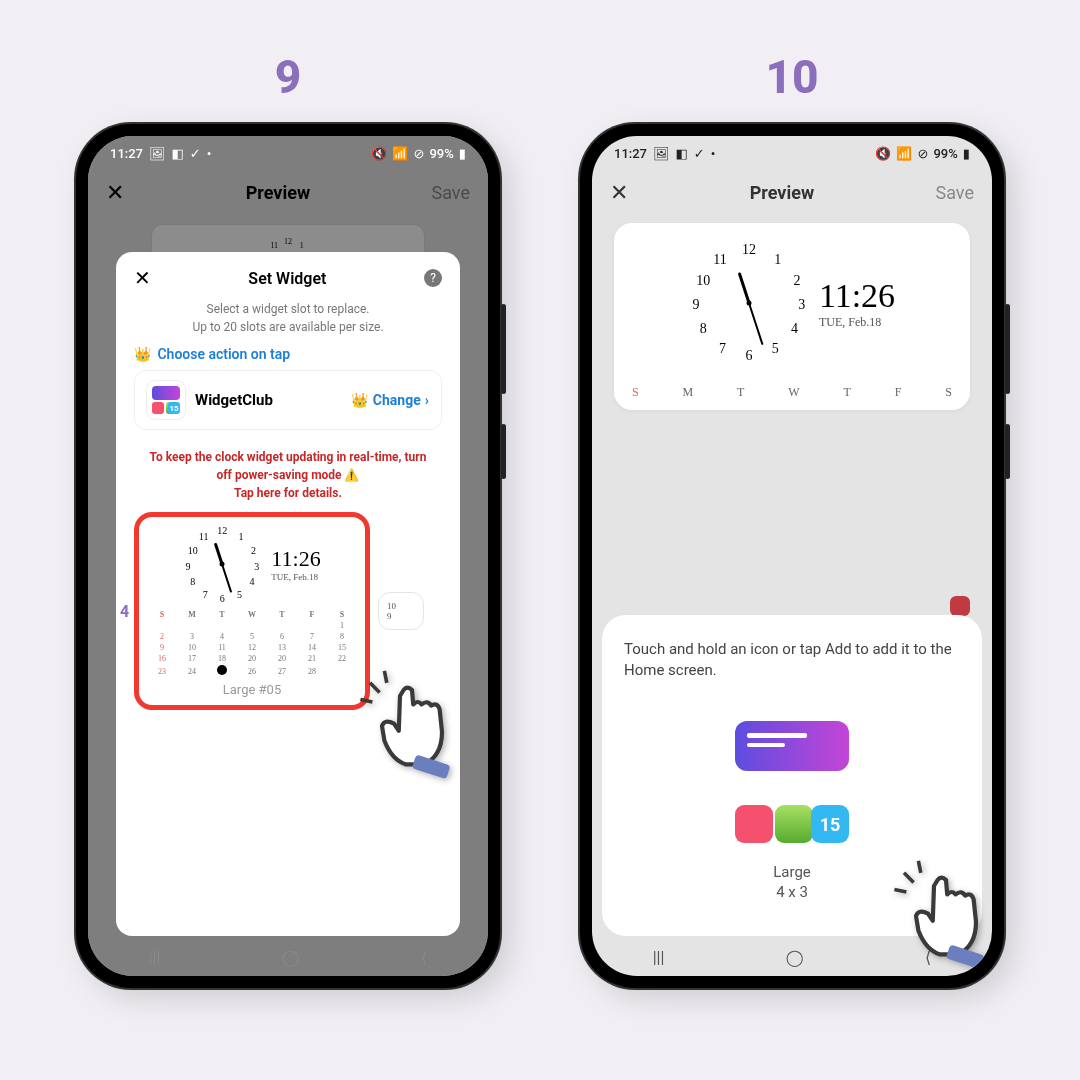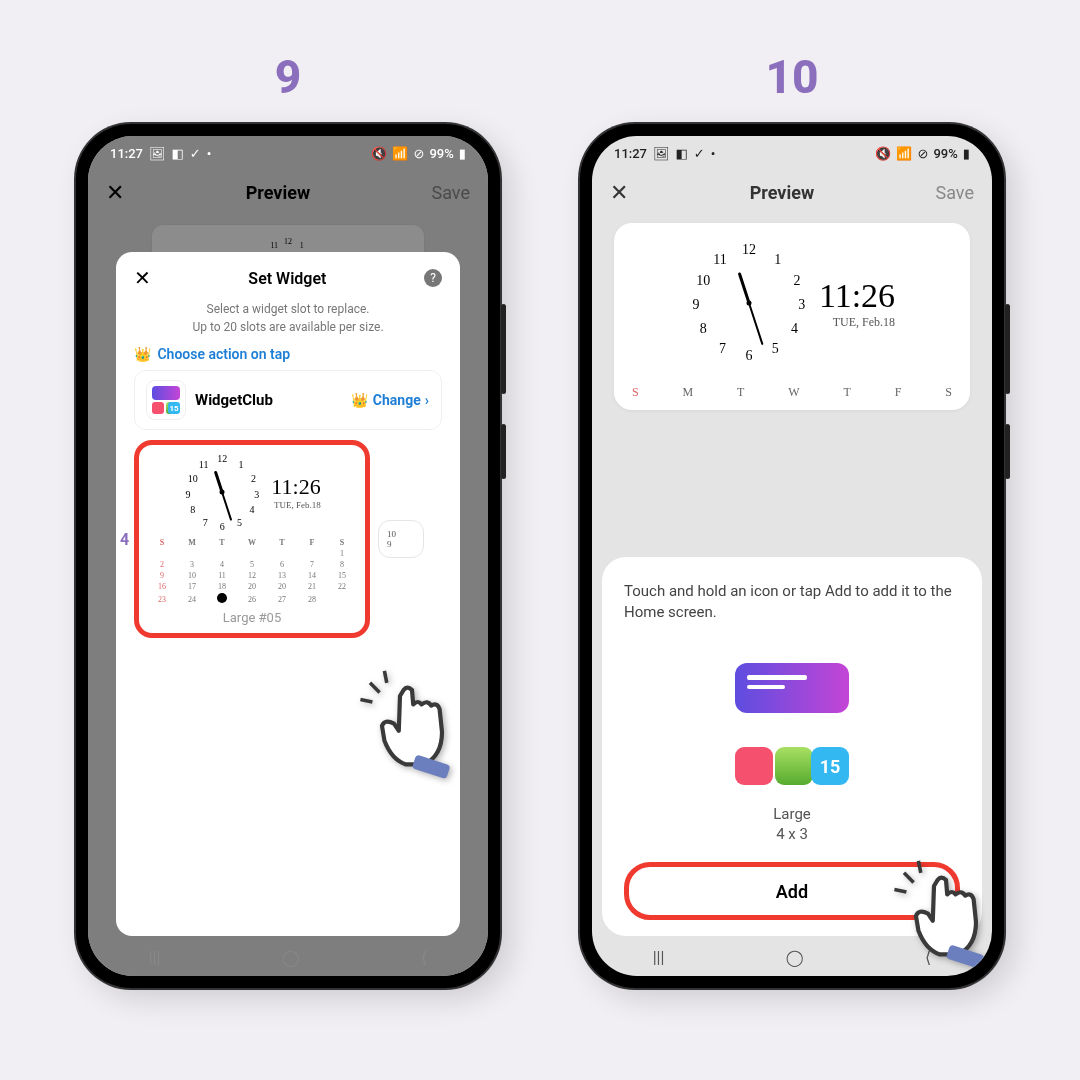--- a/index.html
+++ b/index.html
@@ -54,21 +54,21 @@
   .slot-title{text-align:center;color:#9a9a9a;font-size:13px;margin-top:4px}
 
   .clockbox{display:flex;gap:10px;align-items:center;justify-content:center;font-family:Georgia,serif}
   .analog{position:relative;width:78px;height:78px}
   .analog.num{font-size:10px;font-family:Georgia,serif}
   .analog .n{position:absolute;transform:translate(-50%,-50%)}
   .analog .hand{position:absolute;left:50%;top:50%;background:#000;transform-origin:bottom center;border-radius:2px}
   .analog .hh{width:3px;height:22px;transform:translate(-50%,-100%) rotate(-18deg)}
   .analog .mm{width:2px;height:30px;transform:translate(-50%,-100%) rotate(162deg)}
   .analog .dot{position:absolute;left:50%;top:50%;width:5px;height:5px;background:#000;border-radius:50%;transform:translate(-50%,-50%)}
-  .digital{text-align:right}
+  .digital{text-align:left}
   .digital .t{font-size:22px;font-family:Georgia,serif}
   .digital .d{font-size:9px;color:#555;font-family:Georgia,serif}
 
   .cal-mini{width:100%;border-collapse:collapse;margin-top:6px;font-size:8px;color:#777;font-family:Georgia,serif}
   .cal-mini th,.cal-mini td{text-align:center;padding:1px 0;width:14.28%}
   .cal-mini th:first-child,.cal-mini td:first-child{color:#d66}
   .cal-mini .today{display:inline-block;width:10px;height:10px;background:#000;border-radius:50%}
 
   .set-btn{position:absolute;bottom:45px;left:30px;right:30px;height:46px;background:#b42230;border-radius:10px;color:#fff;display:flex;align-items:center;justify-content:center;gap:6px;font-weight:600}
 
@@ -175,20 +175,25 @@
                 <div class="gi-b gi1"></div>
                 <div class="gi-b gi2"></div>
                 <div class="gi-b gi3">15</div>
             </div>
             <span class="app-name">WidgetClub</span>
             <span class="change">
               <span class="crown">👑</span>
               <span>Change</span>
                 <span>›</span>
             </span>
+          </div>
+          <div class="warn">
+            <span>To keep the clock widget updating in real-time, turn</span><br>
+            <span>off power-saving mode ⚠️</span><br>
+            <span>Tap here for details.</span>
           </div>
 
           <div class="carousel">
             <div class="num4">4</div>
             <div class="slot main">
               <div class="clockbox">
                 <div class="analog num">
                   <span class="n" style="left:50%;top:6%">12</span>
                   <span class="n" style="left:74%;top:14%">1</span>
                     <span class="n" style="left:90%;top:32%">2</span>
@@ -370,21 +375,20 @@
           <div class="thumb">
             <div class="gi-top"></div>
             <div class="gi-b gi1"></div>
               <div class="gi-b gi2"></div>
             <div class="gi-b gi3">15</div>
           </div>
           <div class="tlabel">
             <span>Large</span><br><span>4 x 3</span>
           </div>
           <div class="btns">
-            <div class="btn add">Add</div>
           </div>
         </div>
 
         <div class="nav dark">
           <span>|||</span>
           <span>◯</span>
           <span>⟨</span>
         </div>
 
         <div class="tap-hand" style="top:720px;left:300px">

